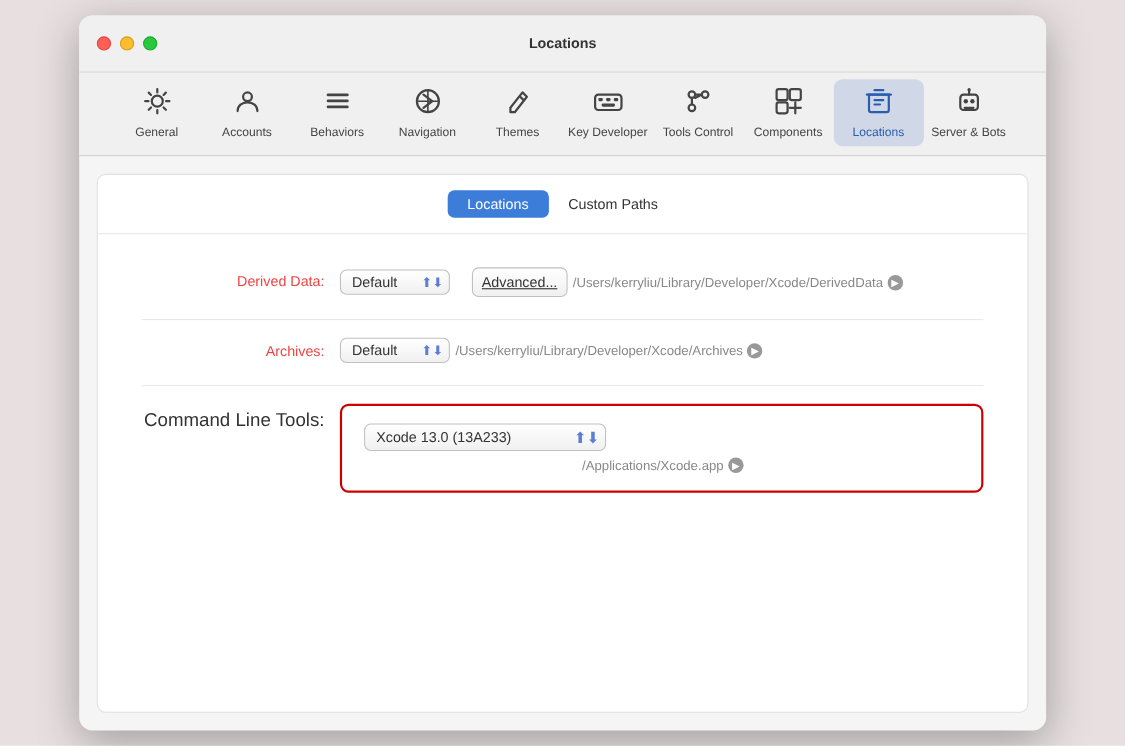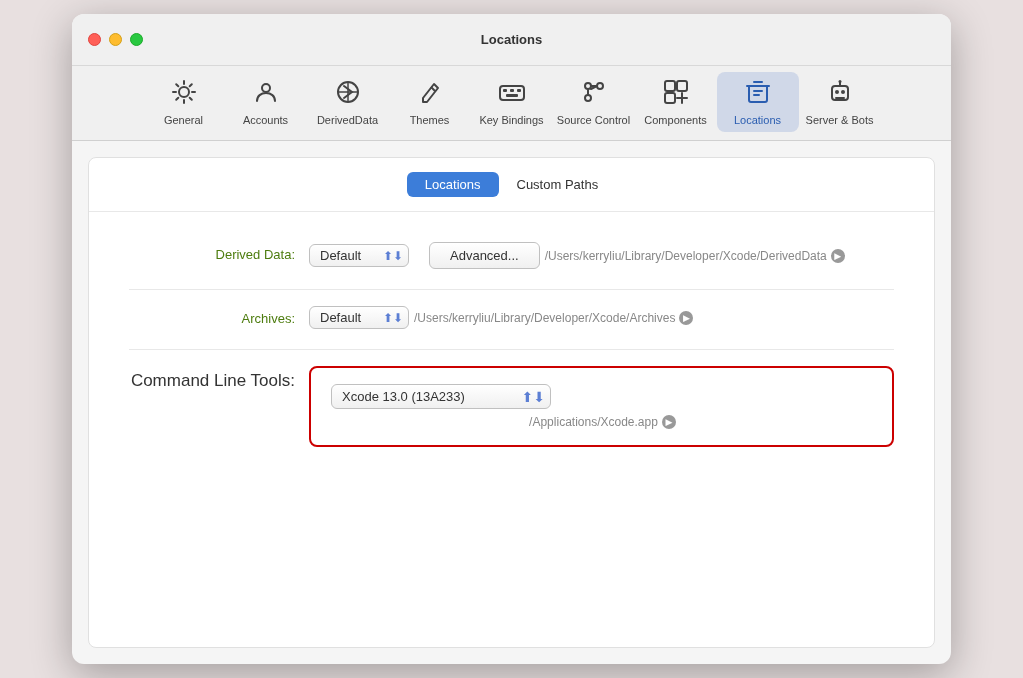--- a/index.html
+++ b/index.html
@@ -209,42 +209,43 @@
       background: #999;
       border-radius: 50%;
       display: inline-flex;
       align-items: center;
       justify-content: center;
       color: white;
       font-size: 9px;
     }
 
     .advanced-btn {
-      padding: 5px 20px;
+      padding: 5px 8px;
       background: linear-gradient(to bottom, #ffffff, #f0f0f0);
       border: 1px solid #c0c0c0;
       border-radius: 6px;
       font-size: 13px;
       color: #333;
       cursor: pointer;
       align-self: flex-start;
+      text-decoration: underline;
     }
 
     .derived-row {
       display: flex;
       align-items: flex-start;
       margin-bottom: 20px;
     }
 
     .derived-label {
       text-align: right;
       width: 180px;
       padding-right: 14px;
       font-size: 13px;
-      color: #4d7c0f;
+      color: #ef4444;
       padding-top: 5px;
       flex-shrink: 0;
     }
 
     .derived-control {
       display: flex;
       flex-direction: row;
       gap: 5px;
       flex: 1;
     }
@@ -349,30 +350,40 @@
     <div class="toolbar-item">
       <span class="icon">
         <svg class="icon-svg" viewBox="0 0 28 28" fill="none">
           <circle cx="14" cy="10" r="4" stroke="#444" stroke-width="2"></circle>
           <path d="M5 23c0-5 4-8 9-8s9 3 9 8" stroke="#444" stroke-width="2" stroke-linecap="round"></path>
         </svg>
       </span>
       <span class="label">Accounts</span>
     </div>
 
+    <div class="toolbar-item">
+      <span class="icon">
+        <svg class="icon-svg" viewBox="0 0 28 28" fill="none">
+          <rect x="4" y="7" width="20" height="2.5" rx="1.2" fill="#444"></rect>
+          <rect x="4" y="12.5" width="20" height="2.5" rx="1.2" fill="#444"></rect>
+          <rect x="4" y="18" width="20" height="2.5" rx="1.2" fill="#444"></rect>
+        </svg>
+      </span>
+      <span class="label">Behaviors</span>
+    </div>
 
     <div class="toolbar-item">
       <span class="icon">
         <svg class="icon-svg" viewBox="0 0 28 28" fill="none">
           <circle cx="14" cy="14" r="10" stroke="#444" stroke-width="2"></circle>
           <path d="M14 4v20M4 14h20" stroke="#444" stroke-width="1.5"></path>
           <path d="M10 8l8 6-8 6" stroke="#444" stroke-width="2" stroke-linecap="round"></path>
         </svg>
       </span>
-      <span class="label">DerivedData</span>
+      <span class="label">Navigation</span>
     </div>
 
     <div class="toolbar-item">
       <span class="icon">
         <svg class="icon-svg" viewBox="0 0 28 28" fill="none">
           <path d="M7 20L18 6l4 4L11 24H7v-4z" stroke="#444" stroke-width="2" stroke-linejoin="round"></path>
           <path d="M15 9l4 4" stroke="#444" stroke-width="2"></path>
         </svg>
       </span>
       <span class="label">Themes</span>
@@ -382,33 +393,33 @@
     <div class="toolbar-item">
       <span class="icon">
         <svg class="icon-svg" viewBox="0 0 28 28" fill="none">
           <rect x="2" y="8" width="24" height="14" rx="3" stroke="#444" stroke-width="2"></rect>
           <rect x="5" y="11" width="4" height="3" rx="1" fill="#444"></rect>
           <rect x="12" y="11" width="4" height="3" rx="1" fill="#444"></rect>
           <rect x="19" y="11" width="4" height="3" rx="1" fill="#444"></rect>
           <rect x="8" y="16" width="12" height="3" rx="1" fill="#444"></rect>
         </svg>
       </span>
-      <span class="label">Key Bindings</span>
+      <span class="label">Key Developer</span>
     </div>
 
     <div class="toolbar-item">
       <span class="icon">
         <svg class="icon-svg" viewBox="0 0 28 28" fill="none">
           <circle cx="8" cy="8" r="3" stroke="#444" stroke-width="2"></circle>
           <circle cx="20" cy="8" r="3" stroke="#444" stroke-width="2"></circle>
           <circle cx="8" cy="20" r="3" stroke="#444" stroke-width="2"></circle>
           <path d="M8 11v6M11 8h6M11 11l6-3" stroke="#444" stroke-width="2" stroke-linecap="round"></path>
         </svg>
       </span>
-      <span class="label">Source Control</span>
+      <span class="label">Tools Control</span>
     </div>
 
     <div class="toolbar-item">
       <span class="icon">
         <svg class="icon-svg" viewBox="0 0 28 28" fill="none">
           <rect x="3" y="3" width="10" height="10" rx="2" stroke="#444" stroke-width="2"></rect>
           <rect x="15" y="3" width="10" height="10" rx="2" stroke="#444" stroke-width="2"></rect>
           <rect x="3" y="15" width="10" height="10" rx="2" stroke="#444" stroke-width="2"></rect>
           <path d="M20 15v10M15 20h10" stroke="#444" stroke-width="2" stroke-linecap="round"></path>
         </svg>

